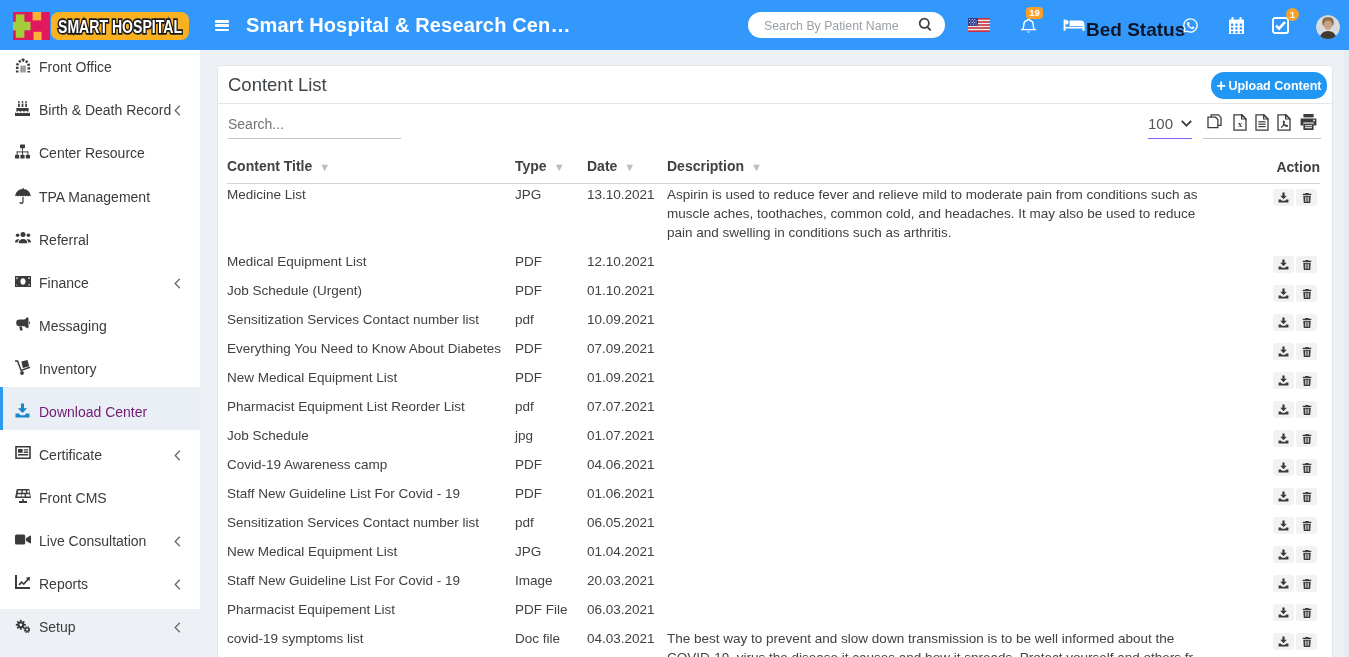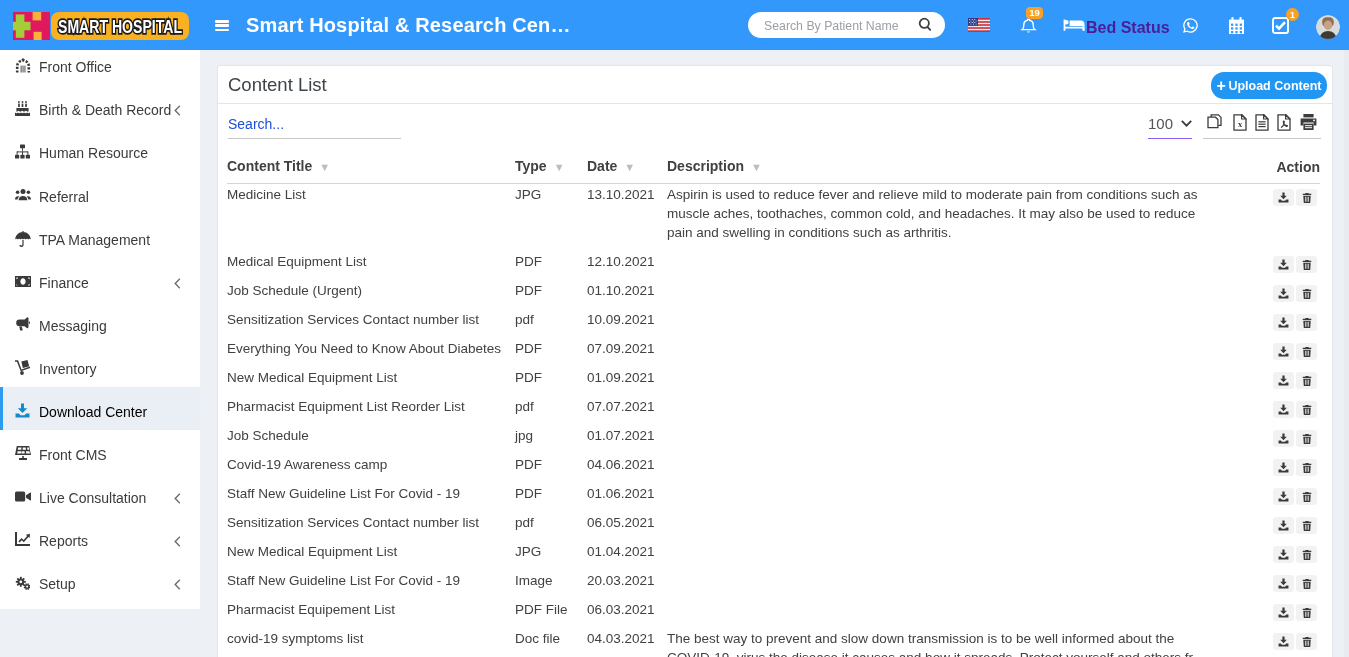--- a/index.html
+++ b/index.html
@@ -7,37 +7,37 @@
 #nav { position:absolute; left:0; top:0; width:1349px; height:50px; background:#3398fc; z-index:10; }
 #logo { position:absolute; left:13px; top:12px; }
 #burger { position:absolute; left:215px; top:20px; width:14px; }
 #burger div { height:2.5px; background:#fff; margin-bottom:1.9px; border-radius:1px; }
 #navtitle { position:absolute; left:246px; top:14px; color:#fff; font-size:20px; font-weight:bold; letter-spacing:0.15px; }
 #searchpill { position:absolute; left:748px; top:12px; width:197px; height:26px; background:#fff; border-radius:13px;text-align:right; }
 #searchpill span { position:absolute; left:16px; top:6.5px; color:#9aa0a6; font-size:12.3px; }
 #searchpill svg { position:absolute; right:12px; top:5px; }
 .navico { position:absolute; }
 .badge { position:absolute; background:#f9a126; color:#fff; font-size:9.5px; font-weight:bold; text-align:center; border-radius:4px; line-height:12px; }
-#bedtxt { position:absolute; left:1086px; top:18.5px; color:#4c1d95; font-size:16px; font-weight:bold; }
+#bedtxt { position:absolute; left:1086px; top:18.5px; color:#0f172a; font-size:19px; font-weight:bold; }
 #avatar { position:absolute; left:1316px; top:15px; width:24px; height:24px; border-radius:50%; overflow:hidden; }
 #sidebar { position:absolute; left:0; top:0; width:200px; height:609px; background:#fff; z-index:5; }
 #menu { position:absolute; top:42.8px; left:0; width:200px; list-style:none; }
 #menu li { height:43.07px; position:relative; color:#3b3b3b; font-size:14px; }
 #menu li .mico { position:absolute; left:15px; top:50%; margin-top:-6px; width:15px; height:15px; }
 #menu li .mtxt { position:absolute; left:39px; top:50%; margin-top:-6px; line-height:18px; white-space:nowrap; }
 #menu li .chev { position:absolute; left:174px; top:50%; margin-top:-4px; }
 #menu li.active { background:#eaeef5; border-left:3px solid #2d9cf0; }
-#menu li.active .mtxt { color:#000000; left:36px; }
+#menu li.active .mtxt { color:#701a75; left:36px; }
 #menu li.active .mico { left:12px; }
 #main { position:absolute; left:217px; top:65px; width:1116px; height:640px; background:#fff; border:1px solid #e2e6ea; border-radius:3px; }
 #cardhead { position:relative; height:38px; border-bottom:1px solid #e2e6ea; }
 #cardtitle { position:absolute; left:10px; top:8px; font-size:18.5px; color:#3f4448; }
 #upbtn { position:absolute; left:993px; top:6px; width:116px; height:27px; background:#2196f3; border-radius:13px; color:#fff; font-size:12.5px; font-weight:bold; text-align:center; line-height:27px; }
 #toolbar { position:relative; height:47px; }
-#searchin { position:absolute; left:10px; top:8px; width:173px; height:27px; border-bottom:1px solid #c6c6c6; color:#1d4ed8; font-size:14px; line-height:24px; }
+#searchin { position:absolute; left:10px; top:8px; width:173px; height:27px; border-bottom:1px solid #c6c6c6; color:#737373; font-size:14px; line-height:24px; }
 #lensel { position:absolute; left:930px; top:8px; width:44px; height:27px; border-bottom:1px solid #8b5cf6; font-size:15px; color:#555; line-height:24px; }
 #lensel svg { position:absolute; right:0; top:8px; }
 #expbtns { position:absolute; left:985px; top:8px; width:118px; height:27px; border-bottom:1px solid #c6c6c6; }
 #expbtns svg { margin:0 4.2px; vertical-align:top; margin-top:2px; }
 table { border-collapse:collapse; table-layout:fixed; width:1093px; margin-left:9px; font-size:13.5px; color:#414141; }
 th { text-align:left; font-weight:bold; padding:6px 0; line-height:19px; border-bottom:1px solid #d4d4d4; font-size:14px; }
 th .sort { color:#bdbdbd; font-size:11px; margin-left:7px; }
 td { padding:1px 0 9px; line-height:19px; vertical-align:top; }
 td.act, th.act { text-align:right; } td.act { font-size:0; line-height:17px; padding-top:5px; padding-bottom:7px; padding-right:3px; }
 .abtn { display:inline-block; vertical-align:top; width:21px; height:17px; background:#f2f2f2; border-radius:3px; text-align:center; margin-left:2px; }
@@ -84,46 +84,46 @@
               <rect x="0" y="10.8" width="4.2" height="3.8" rx="0.6"></rect>
               <rect x="5.4" y="10.8" width="4.2" height="3.8" rx="0.6"></rect>
               <rect x="10.8" y="10.8" width="4.2" height="3.8" rx="0.6"></rect>
               <rect x="7" y="4.2" width="1" height="2.6"></rect>
               <rect x="2" y="7.4" width="11" height="1"></rect>
               <rect x="1.6" y="7.4" width="1" height="3.4"></rect>
               <rect x="7" y="7.4" width="1" height="3.4"></rect>
               <rect x="12.4" y="7.4" width="1" height="3.4"></rect>
             </g>
           </svg></span>
-        <span class="mtxt">Human Resource</span>
+        <span class="mtxt">Center Resource</span>
+      </li>
+<li>
+        <span class="mico" id="i-umb"><svg width="16" height="16" viewBox="0 0 16 16">
+            <g fill="#3a3a3a">
+              <path d="M7.4 0h1.2v1.4H7.4z"></path>
+              <path d="M8 1.1C3.5 1.1.4 4.6.2 8.4c.65-.75 2.05-.75 2.6.1.55-.95 2.05-.95 2.6 0 .55-.95 2.05-.95 2.6 0 .55-.95 2.05-.95 2.6 0 .55-.95 2.05-.95 2.6 0 .55-.85 1.95-.85 2.6-.1C15.6 4.6 12.5 1.1 8 1.1z"></path>
+              <path d="M7.4 9h1.2v4.7a2.15 2.15 0 0 1-4.3.2h1.3a.95.95 0 0 0 1.8-.2z"></path>
+            </g>
+          </svg></span>
+        <span class="mtxt">TPA Management</span>
       </li>
 <li>
         <span class="mico" id="i-users"><svg width="16" height="13" viewBox="0 0 16 13">
             <g fill="#3a3a3a">
               <circle cx="8" cy="3.4" r="2.5"></circle>
               <path d="M3.6 12.2c0-2.6 2-4.2 4.4-4.2s4.4 1.6 4.4 4.2z"></path>
               <circle cx="2.6" cy="4.2" r="1.8"></circle>
               <path d="M0 11.4c0-2 1.3-3.2 3-3.2.5 0 .9.1 1.3.3-1 .9-1.6 2-1.7 2.9z"></path>
               <circle cx="13.4" cy="4.2" r="1.8"></circle>
               <path d="M16 11.4c0-2-1.3-3.2-3-3.2-.5 0-.9.1-1.3.3 1 .9 1.6 2 1.7 2.9z"></path>
             </g>
           </svg></span>
         <span class="mtxt">Referral</span>
       </li>
 <li>
-        <span class="mico" id="i-umb"><svg width="16" height="16" viewBox="0 0 16 16">
-            <g fill="#3a3a3a">
-              <path d="M7.4 0h1.2v1.4H7.4z"></path>
-              <path d="M8 1.1C3.5 1.1.4 4.6.2 8.4c.65-.75 2.05-.75 2.6.1.55-.95 2.05-.95 2.6 0 .55-.95 2.05-.95 2.6 0 .55-.95 2.05-.95 2.6 0 .55-.95 2.05-.95 2.6 0 .55-.85 1.95-.85 2.6-.1C15.6 4.6 12.5 1.1 8 1.1z"></path>
-              <path d="M7.4 9h1.2v4.7a2.15 2.15 0 0 1-4.3.2h1.3a.95.95 0 0 0 1.8-.2z"></path>
-            </g>
-          </svg></span>
-        <span class="mtxt">TPA Management</span>
-      </li>
-<li>
         <span class="mico" id="i-money"><svg width="16" height="11" viewBox="0 0 16 11">
             <path fill="#3a3a3a" fill-rule="evenodd" d="M0 0h16v11H0zm1.4 3.2A2.2 2.2 0 0 0 3 1.4H1.4zM13 1.4a2.2 2.2 0 0 0 1.6 1.8V1.4zM8 2.2c-1.5 0-2.6 1.4-2.6 3.3S6.5 8.8 8 8.8s2.6-1.4 2.6-3.3S9.5 2.2 8 2.2zM1.4 7.8a2.2 2.2 0 0 0 1.6 1.8H1.4zm13.2 0a2.2 2.2 0 0 0-1.6 1.8h1.6z"></path>
           </svg></span>
         <span class="mtxt">Finance</span>
         <span class="chev"><svg width="7" height="11" viewBox="0 0 7 11">
             <path d="M5.8 0.8 1.2 5.5 5.8 10.2" fill="none" stroke="#6e6e6e" stroke-width="1.4"></path>
           </svg></span>
       </li>
 <li>
         <span class="mico" id="i-horn"><svg width="15" height="14" viewBox="0 0 15 14">
@@ -146,20 +146,29 @@
         <span class="mtxt">Inventory</span>
       </li>
 <li class="active">
         <span class="mico" id="i-dl"><svg width="15" height="15" viewBox="0 0 15 15">
             <g fill="#1a87c9">
               <path d="M6 .5h3v4.8h3.2L7.5 10 2.8 5.3H6z"></path>
               <path d="M0.5 10.6h3.4l1.6 1.7h4l1.6-1.7h3.4v4H.5zM11.5 13.2h1.4v1h-1.4z"></path>
             </g>
           </svg></span>
         <span class="mtxt">Download Center</span>
+      </li>
+<li>
+        <span class="mico" id="i-news"><svg width="16" height="13" viewBox="0 0 16 13">
+            <path fill="#3a3a3a" fill-rule="evenodd" d="M0.2 0h15.6v13H0.2zm1.6 1.6v9.8h12.4V1.6zM3 3h4.6v3.8H3zm5.8.2h4.4v1.4H8.8zm0 2.4h4.4V7H8.8zM3 8h10.2v1.4H3z"></path>
+          </svg></span>
+        <span class="mtxt">Certificate</span>
+        <span class="chev"><svg width="7" height="11" viewBox="0 0 7 11">
+            <path d="M5.8 0.8 1.2 5.5 5.8 10.2" fill="none" stroke="#6e6e6e" stroke-width="1.4"></path>
+          </svg></span>
       </li>
 <li>
         <span class="mico" id="i-panel"><svg width="16" height="14" viewBox="0 0 16 14">
             <path fill="#3a3a3a" fill-rule="evenodd" d="M1.8 0h12.4L16 9H0zM3.2 1.6l-.4 2.2h3.4l.3-2.2zm4.7 0-.3 2.2h3.4l-.3-2.2zm4.2 0 .3 2.2h1.9l-.4-2.2zM2.6 5.2l-.4 2.2h3.7l.3-2.2zm4.1 0-.3 2.2h3.4l-.3-2.2zm4.2 0 .3 2.2h3.7l-.4-2.2zM7.2 10h1.6v2H12v2H4v-2h3.2z"></path>
           </svg></span>
         <span class="mtxt">Front CMS</span>
       </li>
 <li>
         <span class="mico" id="i-video"><svg width="16" height="11" viewBox="0 0 16 11">
             <g fill="#3a3a3a">

